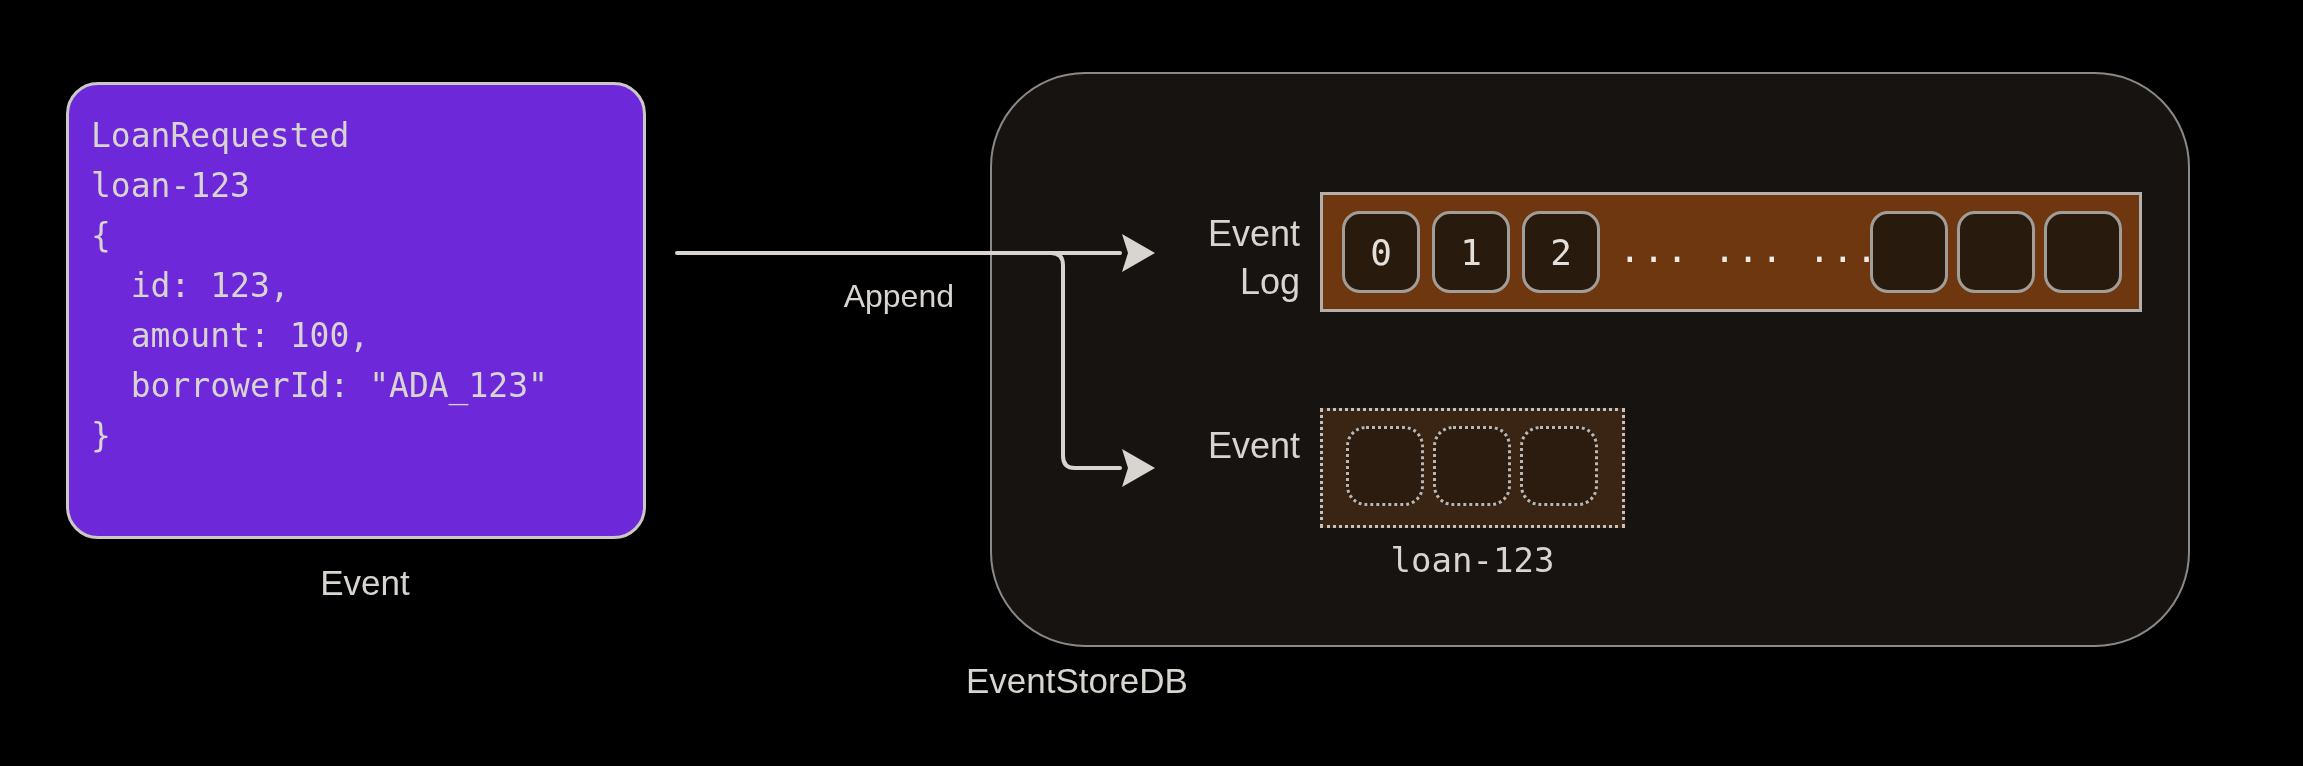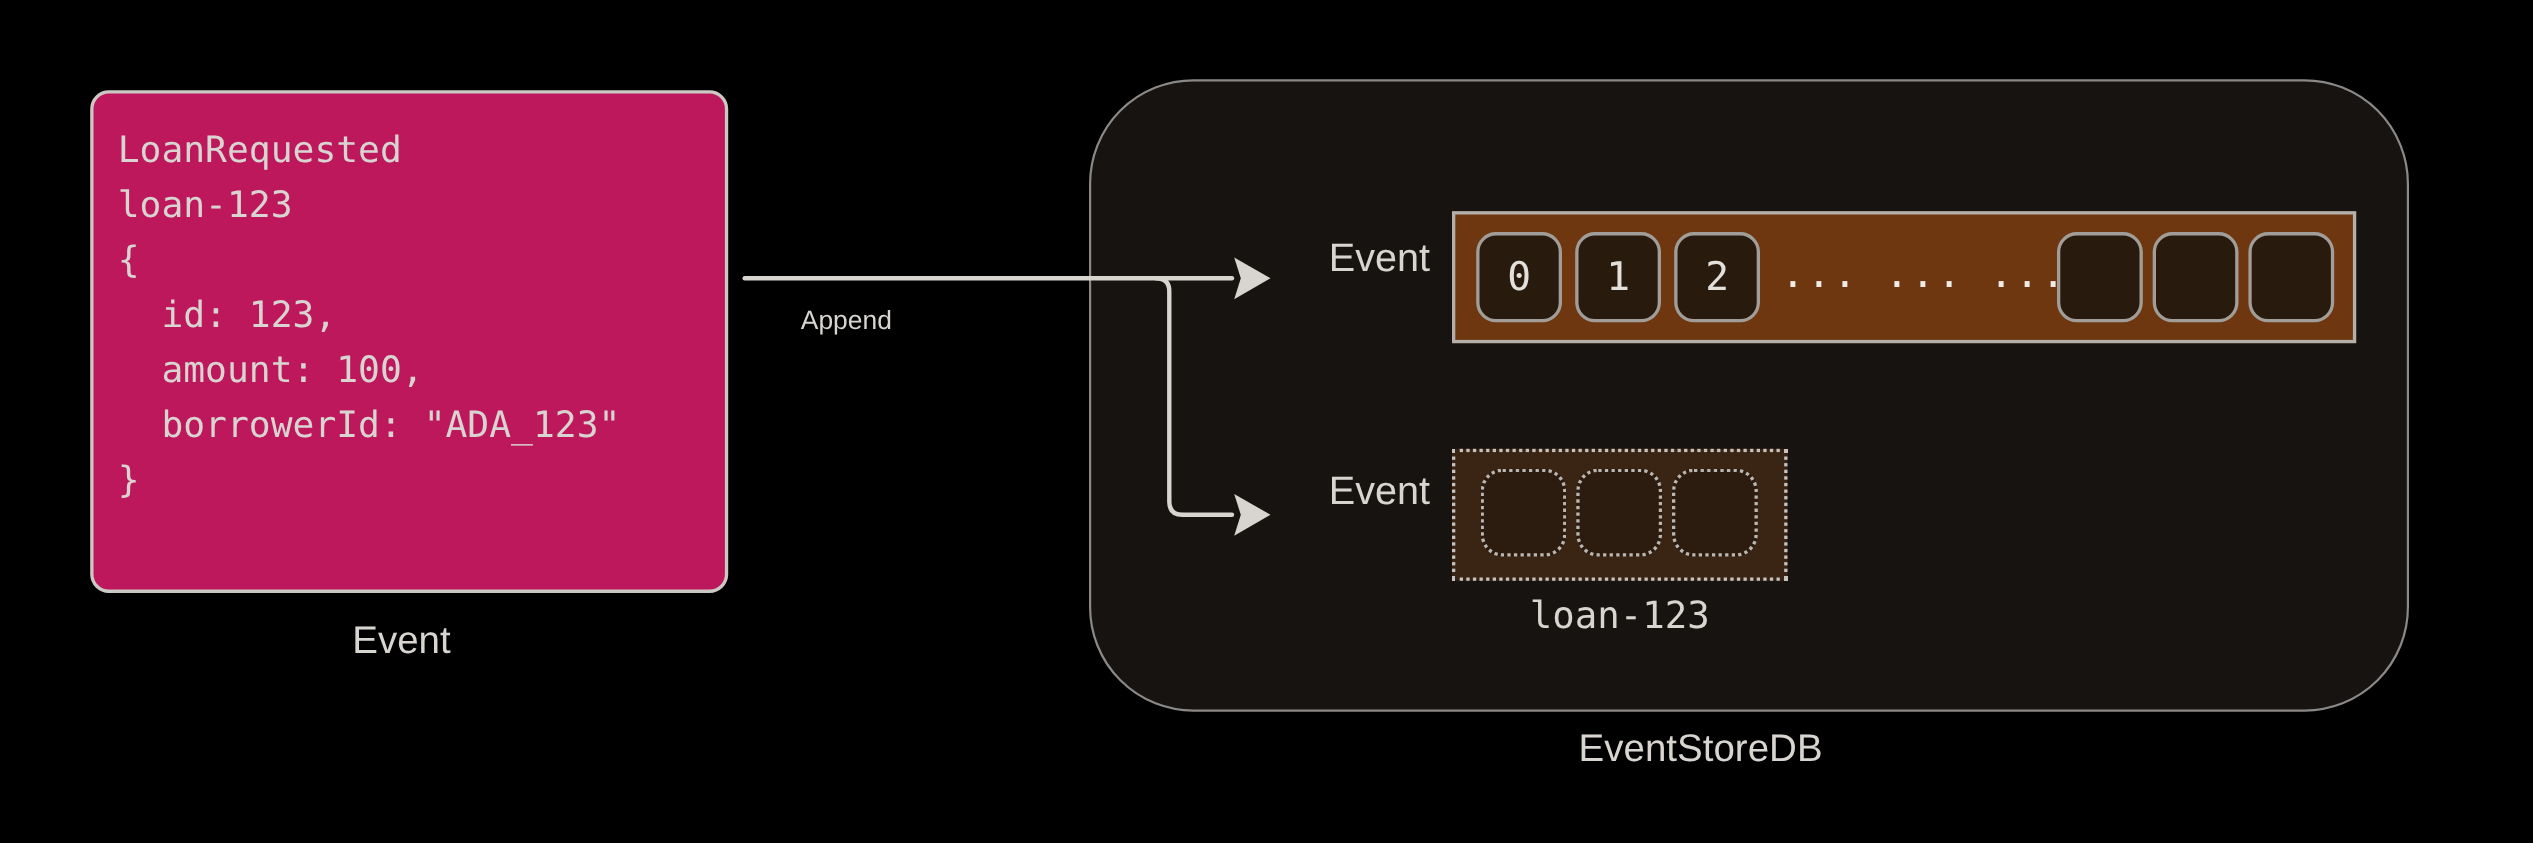--- a/index.html
+++ b/index.html
@@ -6,48 +6,48 @@
   #canvas{
     position:relative;
     width:2303px;height:766px;
     background:#000000;
     font-family:"Liberation Sans", sans-serif;
     color:#d8d5d0;
     overflow:hidden;
   }
   
   .event-card{
-    position:absolute;left:82px;top:82px;width:580px;height:457px;
-    background:#be185d;border:3px solid #ccc9c4;border-radius:17px;
+    position:absolute;left:66px;top:82px;width:580px;height:457px;
+    background:#6d28d9;border:3px solid #ccc9c4;border-radius:32px;
     box-sizing:border-box;
   }
   .event-card pre{
     margin:0;padding:26px 0 0 22px;
     font-family:"DejaVu Sans Mono", monospace;
     font-size:33px;line-height:50px;color:#d8d5d0;
     white-space:pre;
   }
   .event-caption{
     position:absolute;left:75px;top:563px;width:580px;
     text-align:center;font-size:35px;color:#d8d5d0;
   }
   
   .append-label{
-    position:absolute;left:728px;top:278px;width:260px;
-    text-align:left;font-size:24px;color:#d8d5d0;
+    position:absolute;left:694px;top:278px;width:260px;
+    text-align:right;font-size:32px;color:#d8d5d0;
   }
   
   .esdb-container{
     position:absolute;left:990px;top:72px;width:1200px;height:575px;
     background:#171310;border:2px solid #8b8987;border-radius:95px;
     box-sizing:border-box;
   }
   .esdb-caption{
-    position:absolute;left:946px;top:661px;width:1200px;
-    text-align:center;font-size:35px;color:#d8d5d0;
+    position:absolute;left:966px;top:661px;width:1200px;
+    text-align:left;font-size:35px;color:#d8d5d0;
   }
   
   .side-label{
     position:absolute;width:250px;text-align:right;
     font-size:36px;line-height:48px;color:#d8d5d0;
   }
   .log-label{left:1050px;top:210px;}
   .stream-label{left:1050px;top:422px;}
   
   .log-bar{
@@ -105,20 +105,21 @@
   </div>
   <div class="event-caption">Event</div>
 
   <div class="append-label">Append</div>
 
   <div class="esdb-container"></div>
   <div class="esdb-caption">EventStoreDB</div>
 
   <div class="side-label log-label">
     <div>Event</div>
+    <div>Log</div>
   </div>
 
   <div class="log-bar">
     <div class="cell-row log-numbered">
       <div class="cell">0</div>
       <div class="cell">1</div>
       <div class="cell">2</div>
     </div>
     <div class="log-dots">... ... ...</div>
     <div class="cell-row log-empty">

